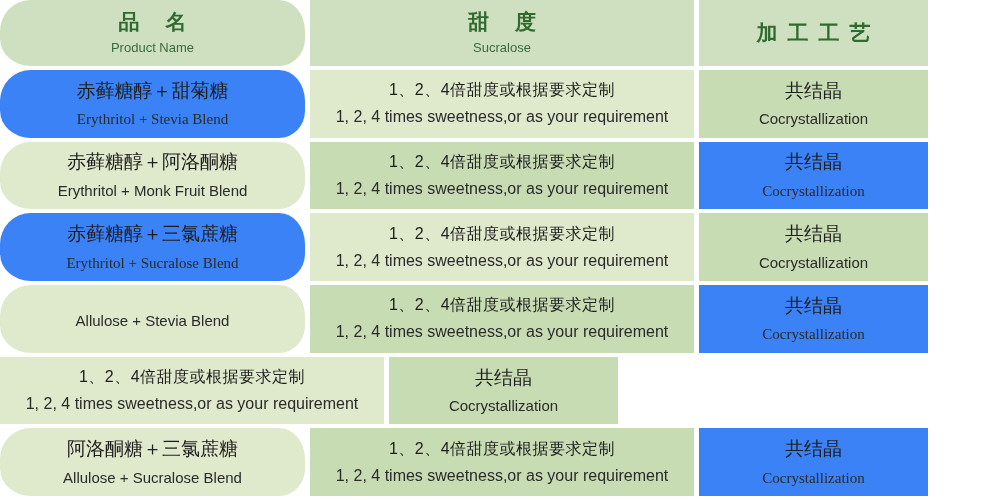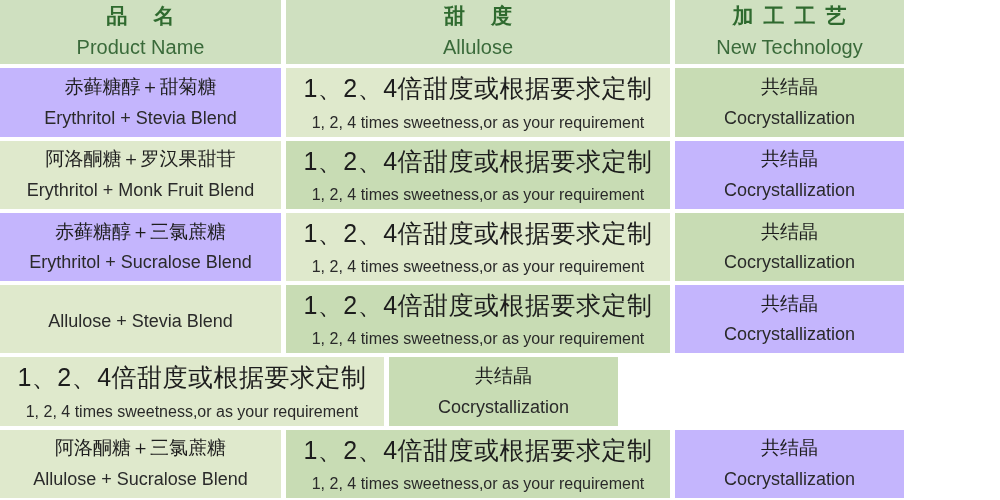--- a/index.html
+++ b/index.html
@@ -39,103 +39,102 @@
     align-items: center;
     justify-content: center;
     text-align: center;
     border-right: 5px solid #ffffff;
     border-bottom: 4px solid #ffffff;
     padding: 2px 6px;
   }
   .cell:last-child {
     border-right: none;
   }
-  .col-name { width: 286px; }
+  .col-name { width: 310px; border-radius: 31px; }
   .col-sweet { width: 389px; }
   .col-tech { width: 229px; }
 
   
   .header-row .cell {
     background: #cfe0c0;
     border-bottom: 4px solid #ffffff;
   }
   .h-cn {
     color: #2f6a2f;
     font-size: 21px;
     font-weight: bold;
     letter-spacing: 10px;
     text-indent: 10px;
     line-height: 1.35;
   }
   .h-en {
     color: #3a6a3a;
-    font-size: 20px;
+    font-size: 13px;
     line-height: 1.5;
     margin-top: 2px;
   }
 
   
-  .tone-a { background: #c4b5fd; }   
+  .tone-a { background: #3b82f6; font-family: Liberation Serif, serif; }   
   .tone-b { background: #dfe9cc; }   
   .tone-c { background: #c8dcb4; }   
 
   .b-cn {
     color: #1d1d1d;
     font-size: 19px;
     line-height: 1.45;
     white-space: nowrap;
   }
   .b-en {
     color: #2a2a2a;
-    font-size: 18px;
+    font-size: 15px;
     line-height: 1.5;
     margin-top: 4px;
     white-space: nowrap;
   }
-  .col-sweet .b-cn { font-size: 25px; letter-spacing: 0.5px; }
+  .col-sweet .b-cn { font-size: 16px; letter-spacing: 0.5px; }
   .col-sweet .b-en { font-size: 16px; }
 </style>
 </head>
 <body>
 
 <div class="table">
 
   <div class="row header-row">
     <div class="cell col-name">
       <div class="h-cn">品  名</div>
       <div class="h-en">Product Name</div>
     </div>
     <div class="cell col-sweet">
       <div class="h-cn">甜  度</div>
-      <div class="h-en">Allulose</div>
+      <div class="h-en">Sucralose</div>
     </div>
     <div class="cell col-tech">
       <div class="h-cn">加工工艺</div>
-      <div class="h-en">New Technology</div>
     </div>
   </div>
 
   <div class="row body-row">
     <div class="cell col-name tone-a">
       <div class="b-cn">赤藓糖醇＋甜菊糖</div>
       <div class="b-en">Erythritol + Stevia Blend</div>
     </div>
     <div class="cell col-sweet tone-b">
       <div class="b-cn">1、2、4倍甜度或根据要求定制</div>
       <div class="b-en">1, 2, 4 times sweetness,or as your requirement</div>
     </div>
     <div class="cell col-tech tone-c">
       <div class="b-cn">共结晶</div>
       <div class="b-en">Cocrystallization</div>
     </div>
   </div>
 
   <div class="row body-row">
     <div class="cell col-name tone-b">
-      <div class="b-cn">阿洛酮糖＋罗汉果甜苷</div>
+      <div class="b-cn">赤藓糖醇＋阿洛酮糖</div>
       <div class="b-en">Erythritol + Monk Fruit Blend</div>
     </div>
     <div class="cell col-sweet tone-c">
       <div class="b-cn">1、2、4倍甜度或根据要求定制</div>
       <div class="b-en">1, 2, 4 times sweetness,or as your requirement</div>
     </div>
     <div class="cell col-tech tone-a">
       <div class="b-cn">共结晶</div>
       <div class="b-en">Cocrystallization</div>
     </div>

